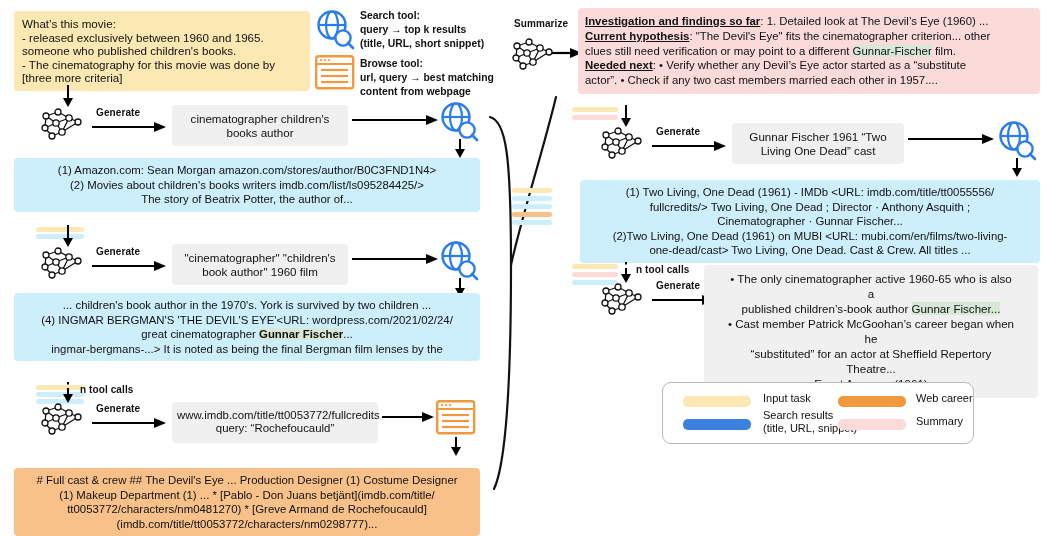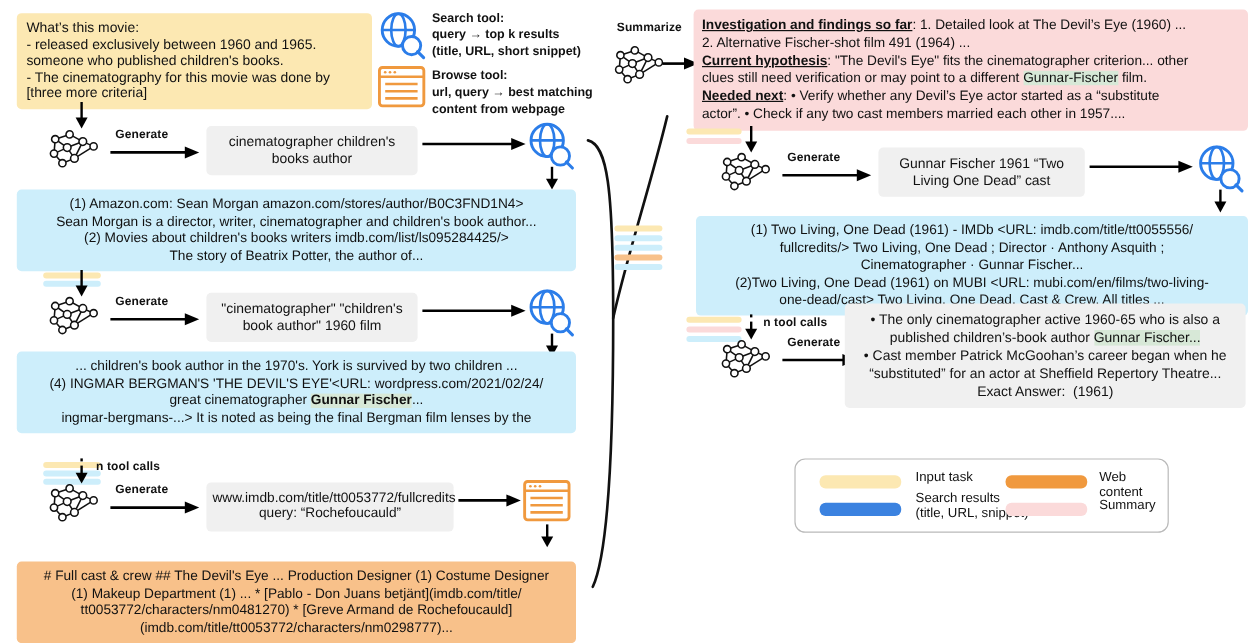--- a/index.html
+++ b/index.html
@@ -133,21 +133,20 @@
 </div>
 <div class="abs" style="left:452px;top:139px;">
   <svg width="16" height="20">
       <line x1="8" y1="0" x2="8" y2="12" stroke="#000" stroke-width="2"></line>
   <polygon points="8,19 3,10 13,10" fill="#000"></polygon>
     </svg>
 </div>
 
 <div class="abs box blue c" style="left:14px;top:158px;width:466px;font-size:11.4px;padding:5px 6px;line-height:1.28;">
   <div><span>(1) Amazon.com: Sean Morgan <url: <u="" class="link">amazon.com/stores/author/B0C3FND1N4&gt;</url:></span></div>
-  <div>Sean Morgan is a director, writer, cinematographer and children's book author...</div>
   <div><span>(2) Movies about children's books writers <url: <u="" class="link">imdb.com/list/ls095284425/&gt;</url:></span></div>
   <div>The story of Beatrix Potter, the author of...</div>
 </div>
 
 <div class="abs" style="left:36px;top:227px;width:48px;">
   <div class="strip" style="background:#fce8b2;"></div>
   <div class="strip" style="background:#cdeefb;margin-top:2px;"></div>
 </div>
 <div class="abs" style="left:59px;top:224px;">
   <svg width="18" height="24">
@@ -354,21 +353,20 @@
 </div>
 <div class="abs" style="left:552px;top:45px;">
   <svg width="32" height="16">
       <line x1="0" y1="8" x2="20" y2="8" stroke="#000" stroke-width="2.2"></line>
   <polygon points="30,8 18,3 18,13" fill="#000"></polygon>
     </svg>
 </div>
 
 <div class="abs box pink l" style="left:578px;top:8px;width:462px;font-size:11.4px;padding:6px 7px;line-height:1.3;">
   <div><span class="bold ul">Investigation and findings so far</span><span>: 1.  Detailed look at The Devil’s Eye (1960) ...</span></div>
-  <div>2.  Alternative Fischer-shot film 491 (1964) ...</div>
   <div><span class="bold ul">Current hypothesis</span><span>: "The Devil's Eye" fits the cinematographer criterion... other</span></div>
   <div><span>clues still need verification or may point to a different </span><span class="hl">Gunnar-Fischer</span><span> film.</span></div>
   <div><span class="bold ul">Needed next</span><span>:  • Verify whether any Devil’s Eye actor started as a “substitute</span></div>
   <div>actor”.  • Check if any two cast members married each other in 1957....</div>
 </div>
 
 <div class="abs" style="left:572px;top:107px;width:46px;">
   <div class="strip" style="background:#fce8b2;"></div>
   <div class="strip" style="background:#fbdada;margin-top:3px;"></div>
 </div>
@@ -487,38 +485,38 @@
   </svg>
 </div>
 <div class="abs lbl" style="left:656px;top:280px;">Generate</div>
 <div class="abs" style="left:652px;top:292px;">
   <svg width="64" height="16">
       <line x1="0" y1="8" x2="52" y2="8" stroke="#000" stroke-width="2.2"></line>
   <polygon points="62,8 50,3 50,13" fill="#000"></polygon>
     </svg>
 </div>
 
-<div class="abs box grey c" style="left:704px;top:253px;width:334px;font-size:11.6px;padding:6px 7px;line-height:1.3;">
+<div class="abs box grey c" style="left:704px;top:265px;width:334px;font-size:11.6px;padding:6px 22px;line-height:1.3;">
   <div>• The only cinematographer active 1960-65 who is also a</div>
   <div><span>published children’s-book author </span><span class="hl">Gunnar Fischer...</span></div>
   <div>• Cast member Patrick McGoohan’s career began when he</div>
   <div>“substituted” for an actor at Sheffield Repertory Theatre...</div>
   <div><span>Exact Answer:</span>&nbsp;&nbsp;<span>(1961)</span></div>
 </div>
 
 <div class="abs legendbox" style="left:662px;top:382px;width:312px;height:62px;">
   <div class="abs" style="left:20px;top:13px;">
       <div class="legswatch" style="background:#fce8b2;"></div>
     </div>
   <div class="abs" style="left:100px;top:9px;font-size:11px;">Input task</div>
 
   <div class="abs" style="left:175px;top:13px;">
       <div class="legswatch" style="background:#f0993e;"></div>
     </div>
-  <div class="abs" style="left:253px;top:9px;font-size:11px;">Web content</div>
+  <div class="abs" style="left:253px;top:9px;font-size:11px;">Web career</div>
 
   <div class="abs" style="left:20px;top:36px;">
       <div class="legswatch" style="background:#3b82e0;"></div>
     </div>
   <div class="abs" style="left:100px;top:26px;font-size:11px;line-height:1.2;white-space:pre-line;">Search results
 (title, URL, snippet)</div>
 
   <div class="abs" style="left:175px;top:36px;">
       <div class="legswatch" style="background:#fbdada;"></div>
     </div>

